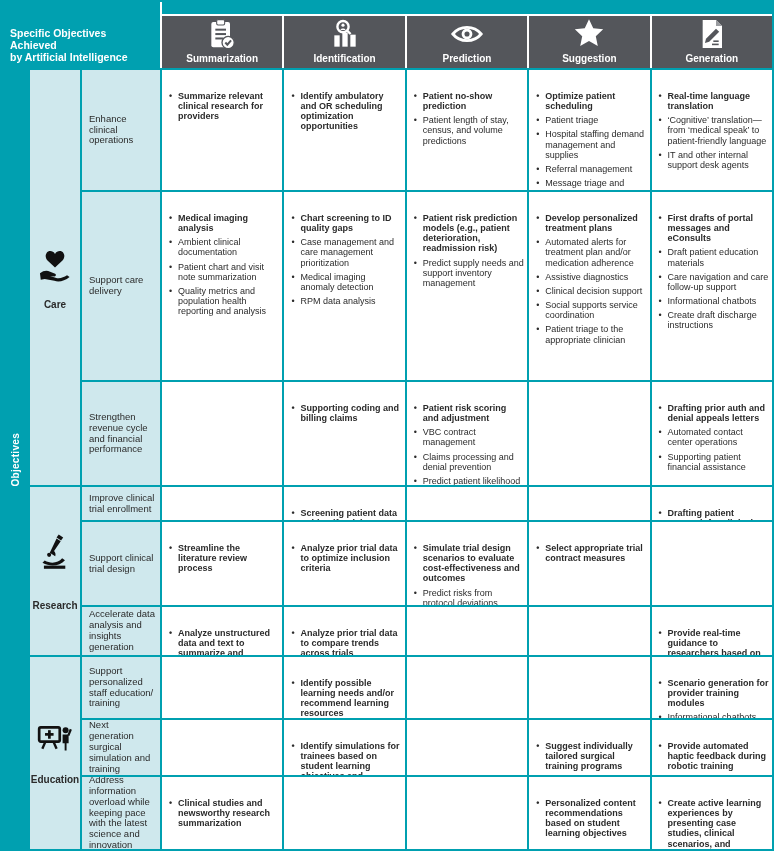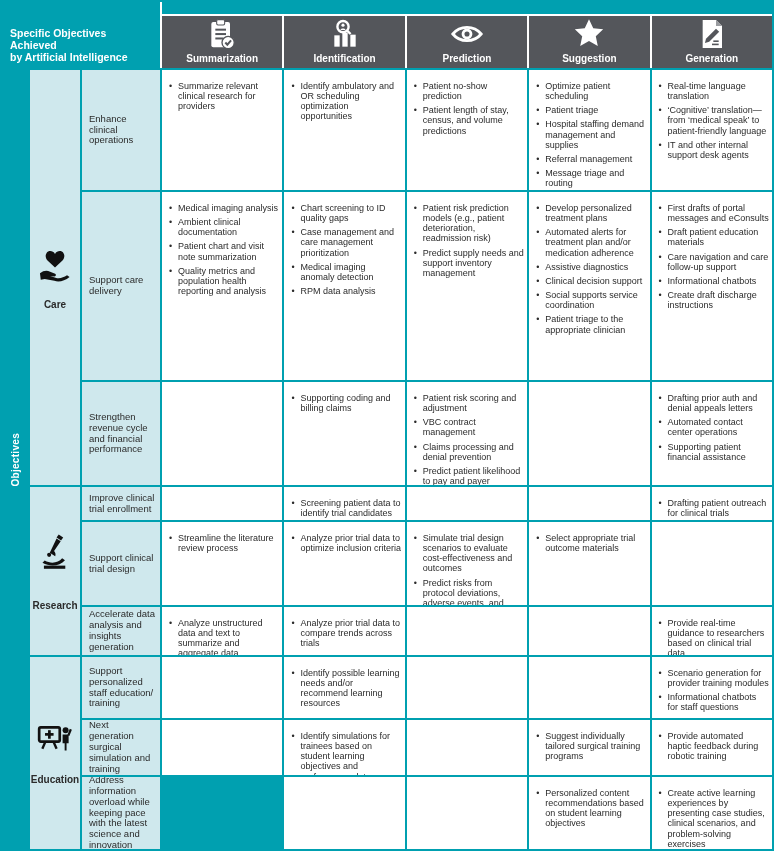--- a/index.html
+++ b/index.html
@@ -27,21 +27,21 @@
   .objstrip span{color:#fff;font-weight:bold;font-size:10px;writing-mode:vertical-rl;transform:rotate(180deg);letter-spacing:.3px;}
   .group{background:#cfe8ed;display:flex;flex-direction:column;align-items:center;justify-content:center;text-align:center;}
   .group .glabel{font-weight:bold;font-size:10px;margin-top:11px;}
   .g-care{grid-column:2;grid-row:3/6;}
   .g-research{grid-column:2;grid-row:6/9;gap:13px;}
   .g-education{grid-column:2;grid-row:9/12;}
   .rowlabel{background:#cfe8ed;display:flex;align-items:center;font-size:9.5px;line-height:1.15;padding:3px 4px 3px 7px;overflow:hidden;}
   .cell{background:#fff;overflow:hidden;}
   .cell ul{margin:0;padding:4px 3px 3px 6px;list-style:none;font-size:9px;line-height:1.13;}
   .cell li{position:relative;padding-left:10px;margin-top:4px;}
-  .cell li:first-child{margin-top:7px;}
+  .cell li:first-child{margin-top:17px;font-weight:bold;}
   .cell li::before{content:"\2022";position:absolute;left:1px;top:0;}
 </style>
 </head>
 <body>
 
 <div class="grid">
   <div class="headerbg"></div>
 
   <div class="corner">
     <span>Specific Objectives Achieved
@@ -300,21 +300,21 @@
       </ul>
     </div>
   <div class="cell" style="grid-column:6;grid-row:7">
       <ul>
         <li>Simulate trial design scenarios to evaluate cost-effectiveness and outcomes</li>
         <li>Predict risks from protocol deviations, adverse events, and patient dropout rates</li>
       </ul>
     </div>
   <div class="cell" style="grid-column:7;grid-row:7">
       <ul>
-        <li>Select appropriate trial outcome materials</li>
+        <li>Select appropriate trial contract measures</li>
       </ul>
     </div>
   <div class="cell" style="grid-column:8;grid-row:7">
       <ul></ul>
     </div>
 
   <div class="cell" style="grid-column:4;grid-row:8">
       <ul>
         <li>Analyze unstructured data and text to summarize and aggregate data</li>
       </ul>
@@ -372,20 +372,25 @@
       <ul>
         <li>Suggest individually tailored surgical training programs</li>
       </ul>
     </div>
   <div class="cell" style="grid-column:8;grid-row:10">
       <ul>
         <li>Provide automated haptic feedback during robotic training</li>
       </ul>
     </div>
 
+  <div class="cell" style="grid-column:4;grid-row:11">
+      <ul>
+        <li>Clinical studies and newsworthy research summarization</li>
+      </ul>
+    </div>
   <div class="cell" style="grid-column:5;grid-row:11">
       <ul></ul>
     </div>
   <div class="cell" style="grid-column:6;grid-row:11">
       <ul></ul>
     </div>
   <div class="cell" style="grid-column:7;grid-row:11">
       <ul>
         <li>Personalized content recommendations based on student learning objectives</li>
       </ul>

